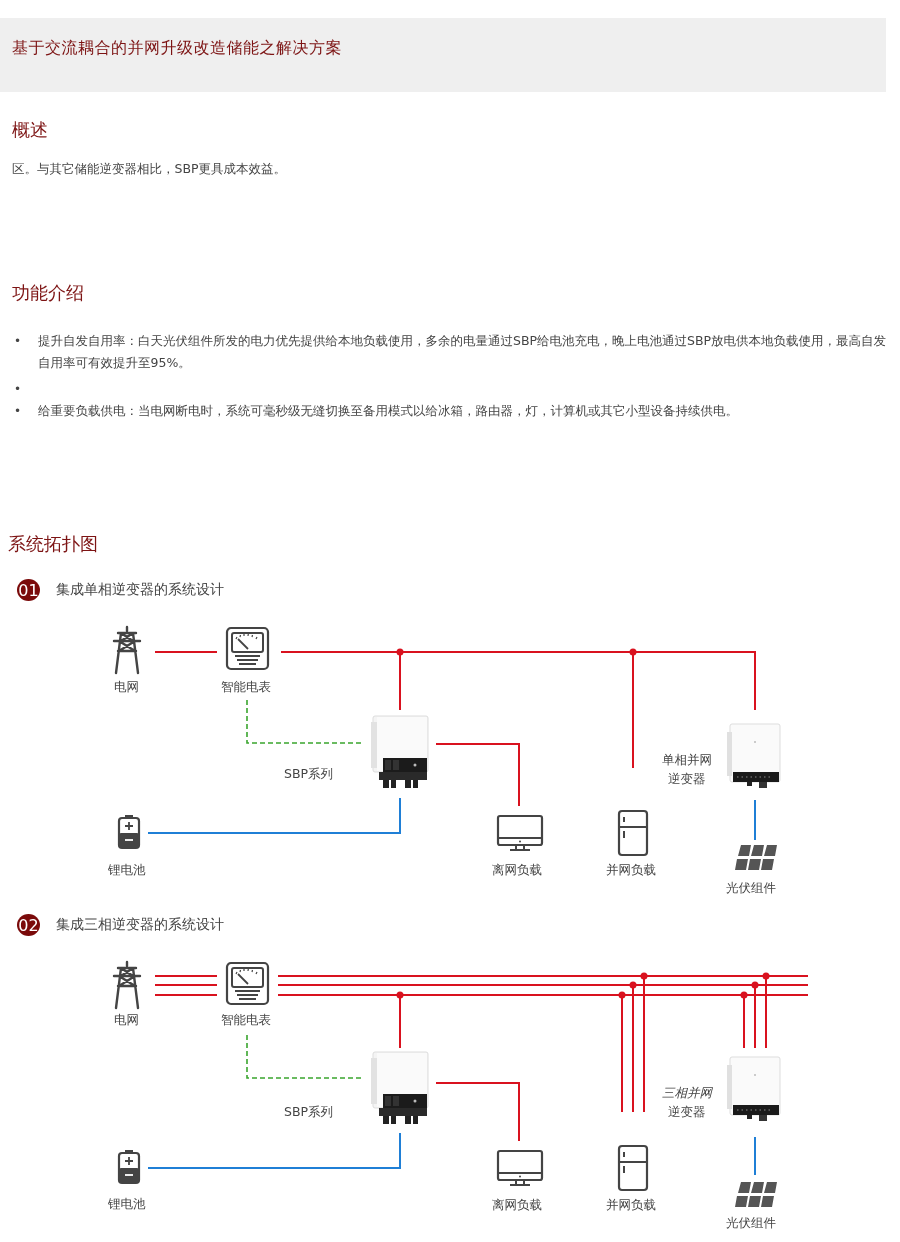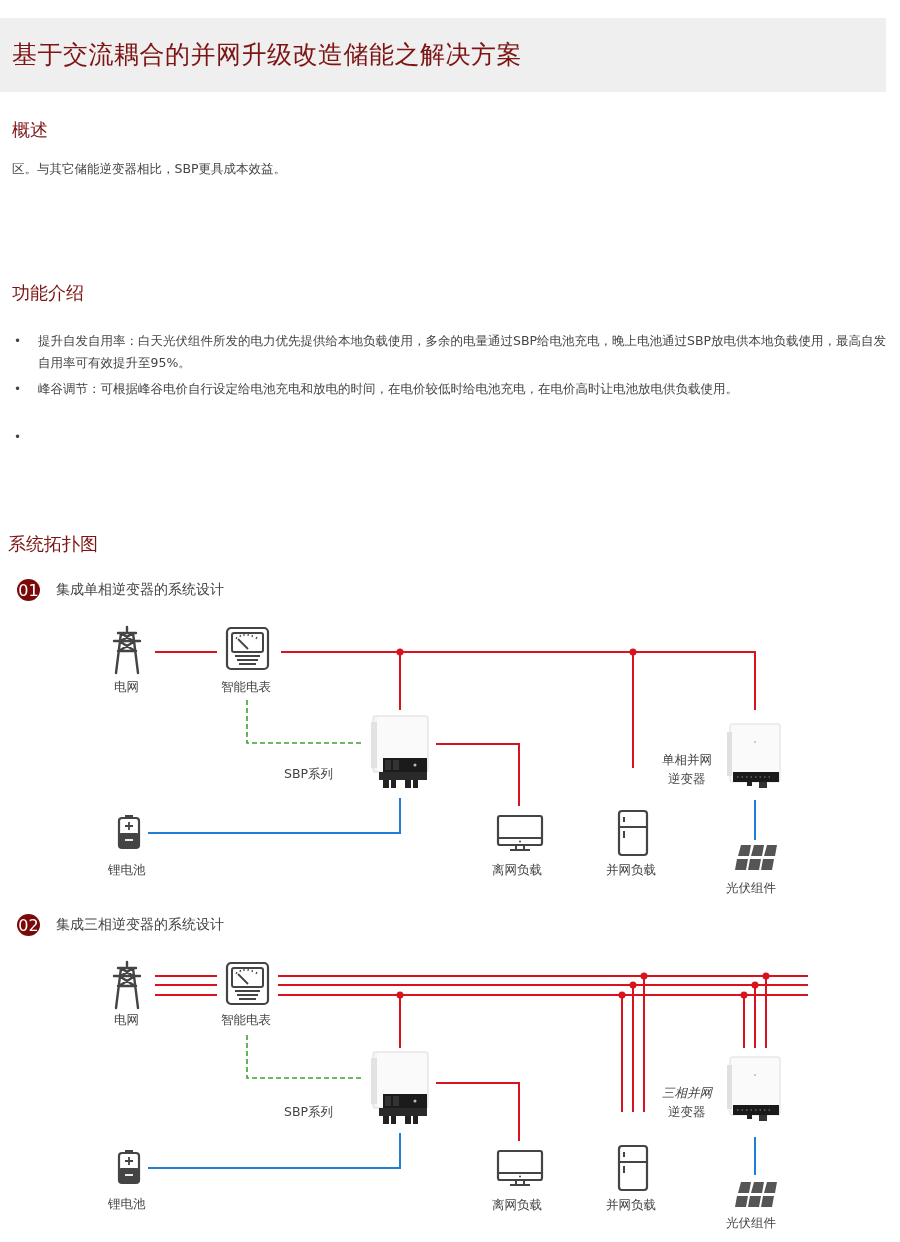--- a/index.html
+++ b/index.html
@@ -1,18 +1,18 @@
 <!DOCTYPE html>
 <html><head>
 <meta charset="utf-8">
 <style>
   * { margin:0; padding:0; box-sizing:border-box; }
   body { width:900px; height:1242px; background:#ffffff; font-family:"DejaVu Sans","Liberation Sans",sans-serif; color:#333; position:relative; overflow:hidden; }
   .hero { position:absolute; left:0; top:18px; width:886px; height:74px; background:#efefef; }
-  .hero h1 { position:absolute; left:12px; top:20px; font-size:25px; font-weight:normal; color:#7d1414; letter-spacing:0.5px; }
+  .hero h1 { position:absolute; left:12px; top:20px; font-size:16px; font-weight:normal; color:#7d1414; letter-spacing:0.5px; }
   .sec-title { position:absolute; left:12px; font-size:18px; color:#7d1414; font-weight:normal; }
   .para { position:absolute; left:12px; width:872px; font-size:12.5px; line-height:24px; color:#444; }
   .bullets { position:absolute; left:12px; width:876px; list-style:none; }
   .bullets li { position:relative; padding-left:26px; font-size:12.5px; line-height:22px; color:#444; }
   .bullets li .dot { position:absolute; left:2px; top:0; font-size:12px; color:#444; }
   .sub-head { position:absolute; left:17px; display:flex; align-items:center; }
   .badge { width:23px; height:22px; border-radius:50%; background:#7a0a0a; color:#fff; font-size:16px; display:flex; align-items:center; justify-content:center; font-family:"DejaVu Sans",sans-serif; }
   .sub-head span.t { margin-left:16px; font-size:14px; color:#444; }
   .diagram { position:absolute; left:0; width:749px; }
   .lbl { position:absolute; font-size:12.5px; color:#444; white-space:nowrap; }
@@ -30,24 +30,24 @@
 </div>
 
 <h2 class="sec-title" style="top:281px;">功能介绍</h2>
 <ul class="bullets" style="top:330px;">
   <li style="margin-bottom:4px;">
     <span class="dot">•</span>
     <span>提升自发自用率：白天光伏组件所发的电力优先提供给本地负载使用，多余的电量通过SBP给电池充电，晚上电池通过SBP放电供本地负载使用，最高自发自用率可有效提升至95%。</span>
   </li>
   <li style="margin-bottom:26px;">
     <span class="dot">•</span>
-    <span>峰谷调节：可根据峰谷电价自行设定给电池充电和放电的时间，在电价较低时给电池充电，在电价高时让电池放电供负载使用。</span>
   </li>
   <li>
     <span class="dot">•</span>
+    <span>给重要负载供电：当电网断电时，系统可毫秒级无缝切换至备用模式以给冰箱，路由器，灯，计算机或其它小型设备持续供电。</span>
   </li>
 </ul>
 
 <h2 class="sec-title" style="top:532px; left:8px;">系统拓扑图</h2>
 
 <div class="sub-head" style="top:579px;">
   <div class="badge">01</div>
   <span class="t">集成单相逆变器的系统设计</span>
 </div>
 

